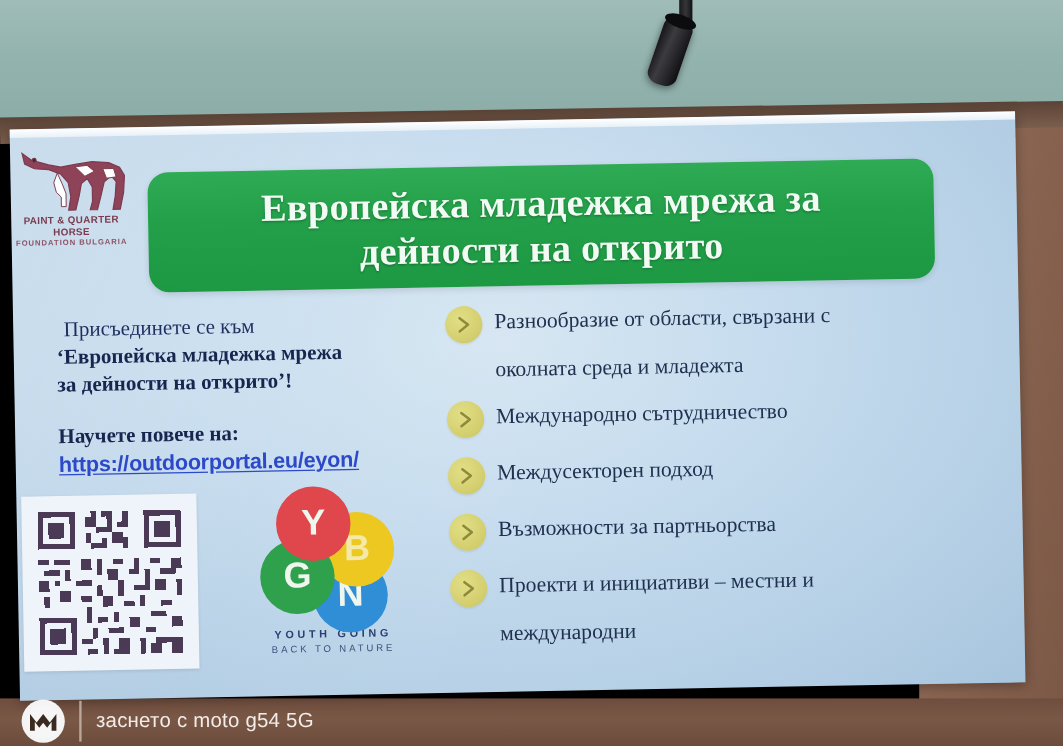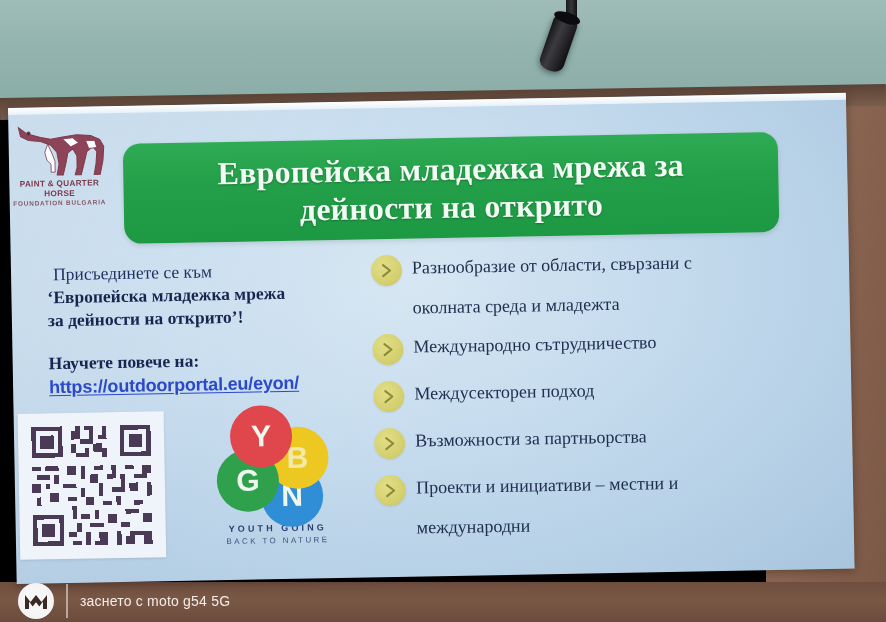--- a/index.html
+++ b/index.html
@@ -187,21 +187,21 @@
   }
   .moto-mark{
     width:36px; height:36px; border-radius:50%;
     background:#f4f4f4; display:flex; align-items:center; justify-content:center;
   }
   .moto-div{
     width:2px; height:34px; background:#cdbcb1; margin:0 12px; opacity:.8;
   }
   .moto-cap{
     font-family:"Liberation Sans", sans-serif;
-    font-size:14px; color:#f3ece8; letter-spacing:.2px;
+    font-size:17px; color:#f3ece8; letter-spacing:.2px;
   }
 </style>
 </head>
 <body>
 
 <div id="stage">
 
   <div class="wall-top"></div>
   <div class="wall-right"></div>
   <div class="wall-bottom"></div>

